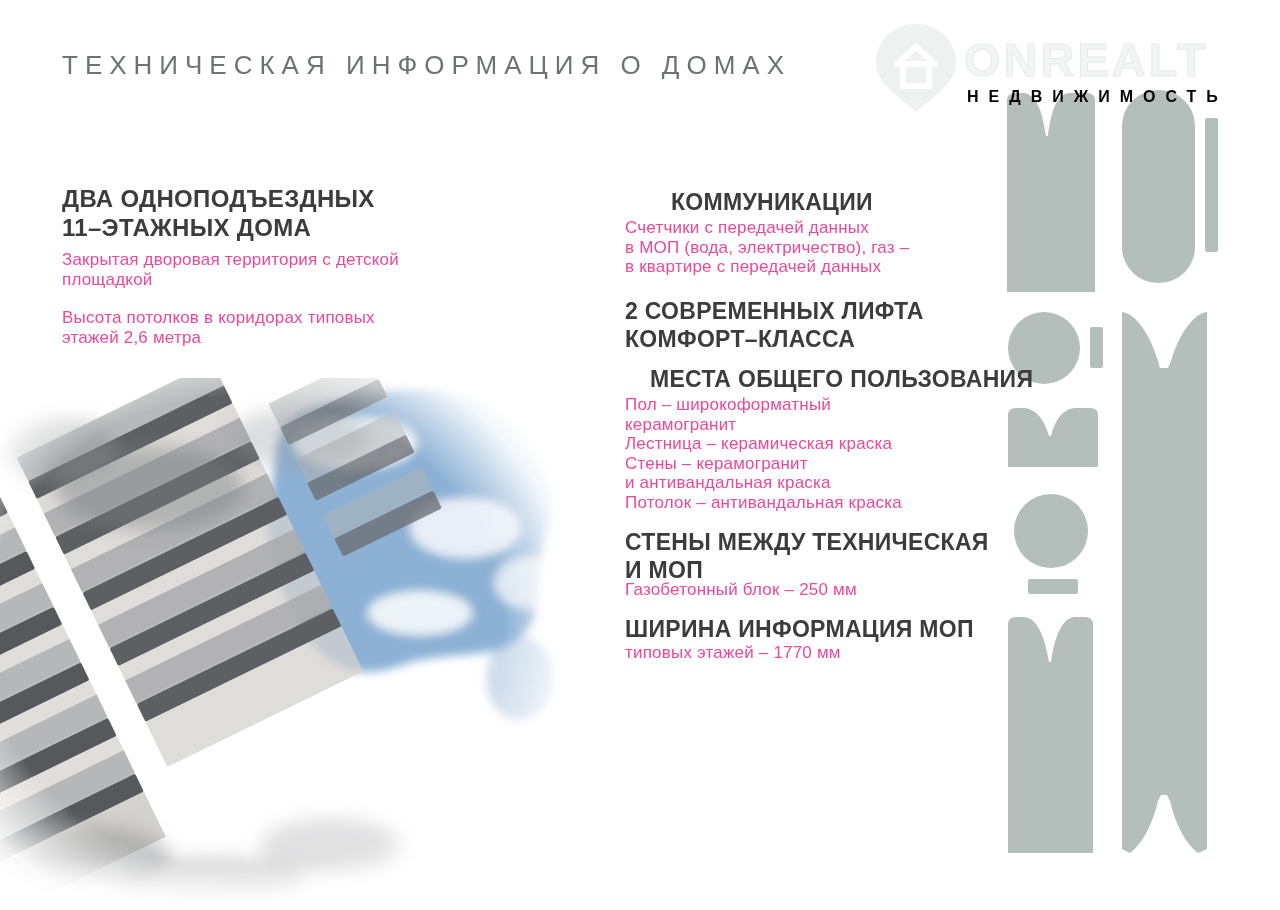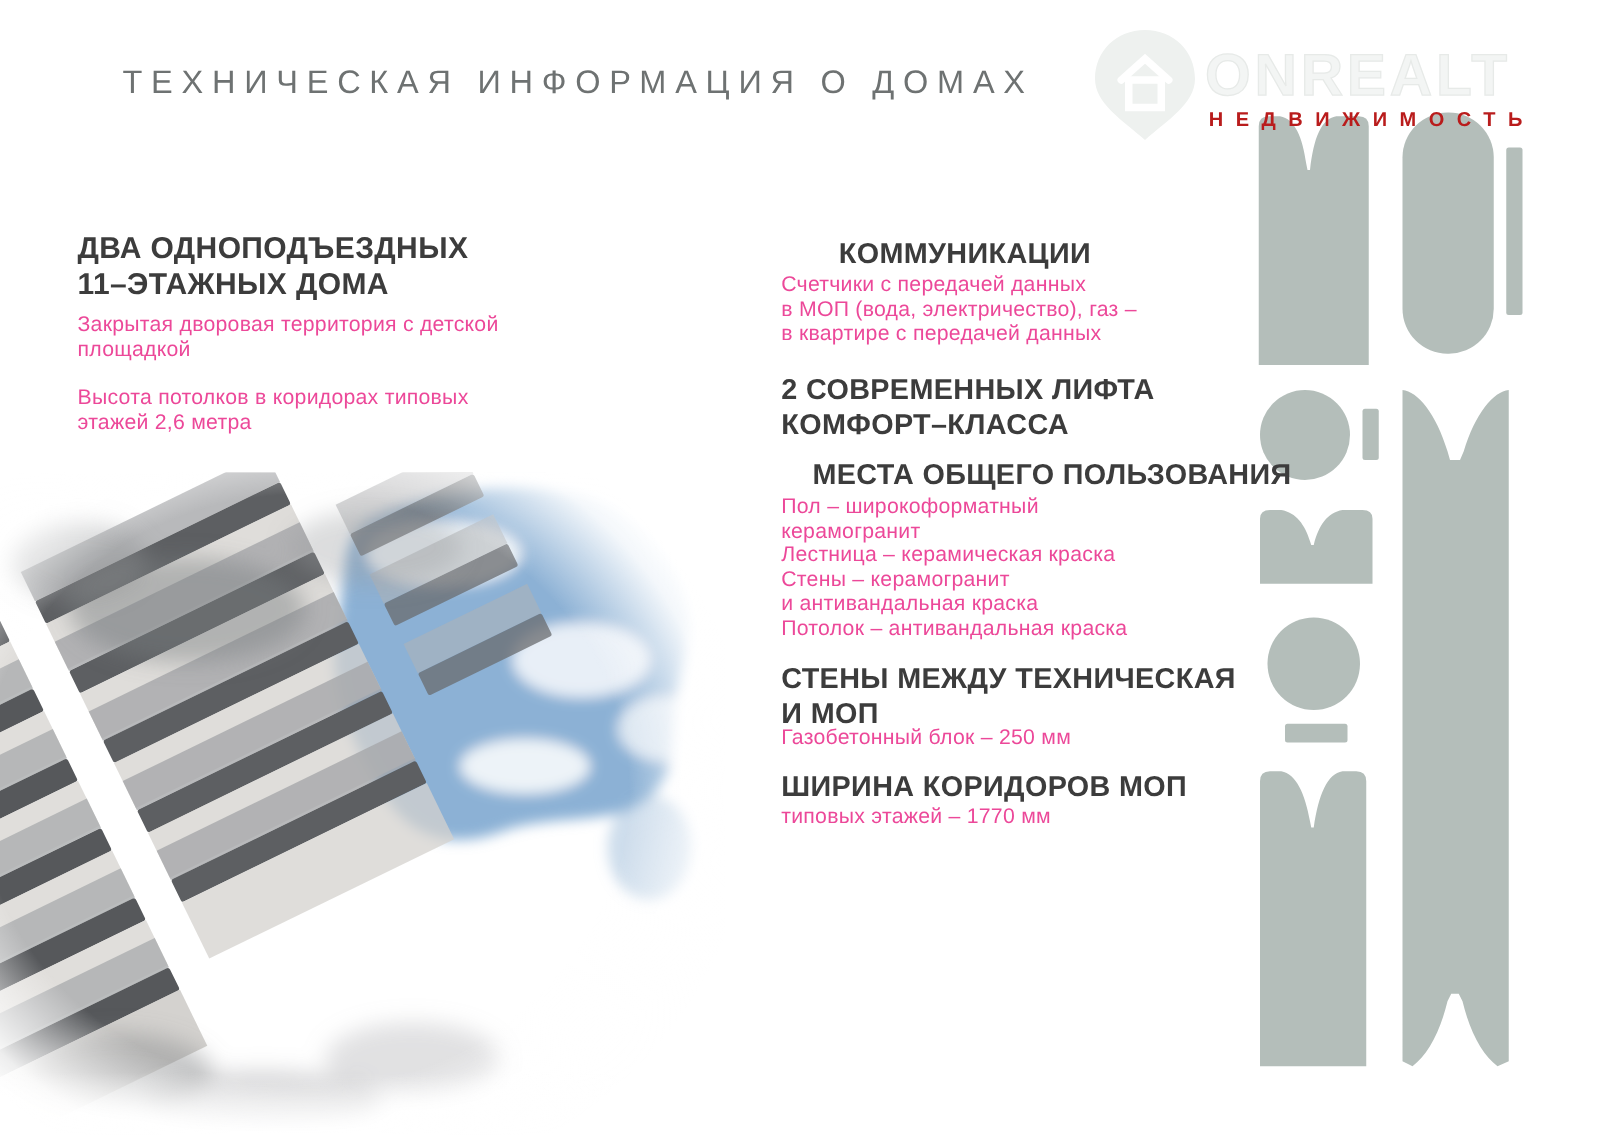--- a/index.html
+++ b/index.html
@@ -1,21 +1,21 @@
 <!DOCTYPE html>
 <html><head>
 <meta charset="utf-8">
 <style>
   html,body{margin:0;padding:0;background:#ffffff;}
   #canvas{position:relative;width:1280px;height:910px;overflow:hidden;background:#fff;
           font-family:"Liberation Sans","DejaVu Sans",sans-serif;}
 
   
   .page-title{position:absolute;left:62px;top:50px;font-size:26px;font-weight:400;
-              letter-spacing:7px;color:#6e7272;white-space:nowrap;z-index:4;margin-left:36px;}
+              letter-spacing:7px;color:#6e7272;white-space:nowrap;z-index:4;}
 
   
   .h-sec{position:absolute;color:#3c3c3c;font-weight:700;font-size:23px;line-height:28px;
          letter-spacing:0.3px;z-index:4;white-space:nowrap;}
   .h-sec .hl{display:block;}
   .p-sec{position:absolute;color:#ec4899;font-weight:400;font-size:17px;line-height:19.5px;
          letter-spacing:0.2px;z-index:4;white-space:nowrap;}
   .p-sec .pl{display:block;}
 
   .lc-h {left:62px; top:184px; font-size:24px; line-height:29px;}
@@ -31,21 +31,21 @@
   .rc4-p{left:625px; top:580px;}
   .rc5-h{left:625px; top:615px;}
   .rc5-p{left:625px; top:643px;}
 
   
   .watermark{position:absolute;left:868px;top:20px;z-index:3;}
   .wm-pin{position:absolute;left:0;top:0;}
   .wm-brand{position:absolute;left:96px;top:12px;font-size:47px;font-weight:700;
             letter-spacing:3px;color:#f3f5f4;-webkit-text-stroke:1px #e7eae8;white-space:nowrap;}
   .wm-tagline{position:absolute;left:99px;top:68px;font-size:16px;font-weight:700;
-              letter-spacing:10px;color:#b91c1c;white-space:nowrap;}
+              letter-spacing:10px;color:#000000;white-space:nowrap;}
 
   
   .deco-letters{position:absolute;left:0;top:0;z-index:2;}
   .illustration{position:absolute;left:0;top:378px;z-index:1;}
 </style>
 </head>
 <body>
 
 <div id="canvas">
 
@@ -222,19 +222,19 @@
 
   <div class="h-sec rc4-h">
     <span class="hl">СТЕНЫ МЕЖДУ ТЕХНИЧЕСКАЯ</span>
     <span class="hl">И МОП</span>
   </div>
   <div class="p-sec rc4-p">
     <span class="pl">Газобетонный блок – 250 мм</span>
   </div>
 
   <div class="h-sec rc5-h">
-    <span class="hl">ШИРИНА КОРИДОРОВ МОП</span>
+    <span class="hl">ШИРИНА ИНФОРМАЦИЯ МОП</span>
   </div>
   <div class="p-sec rc5-p">
     <span class="pl">типовых этажей – 1770 мм</span>
   </div>
 
 </div>
 
 </body></html>

